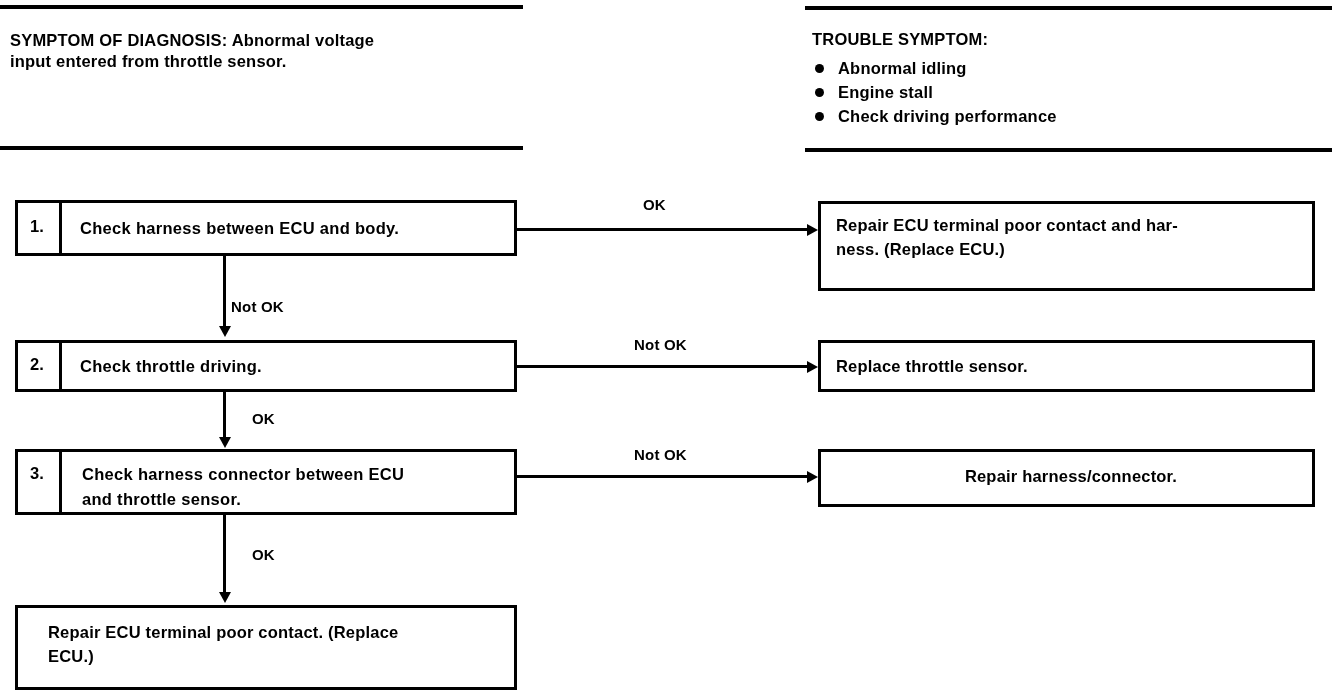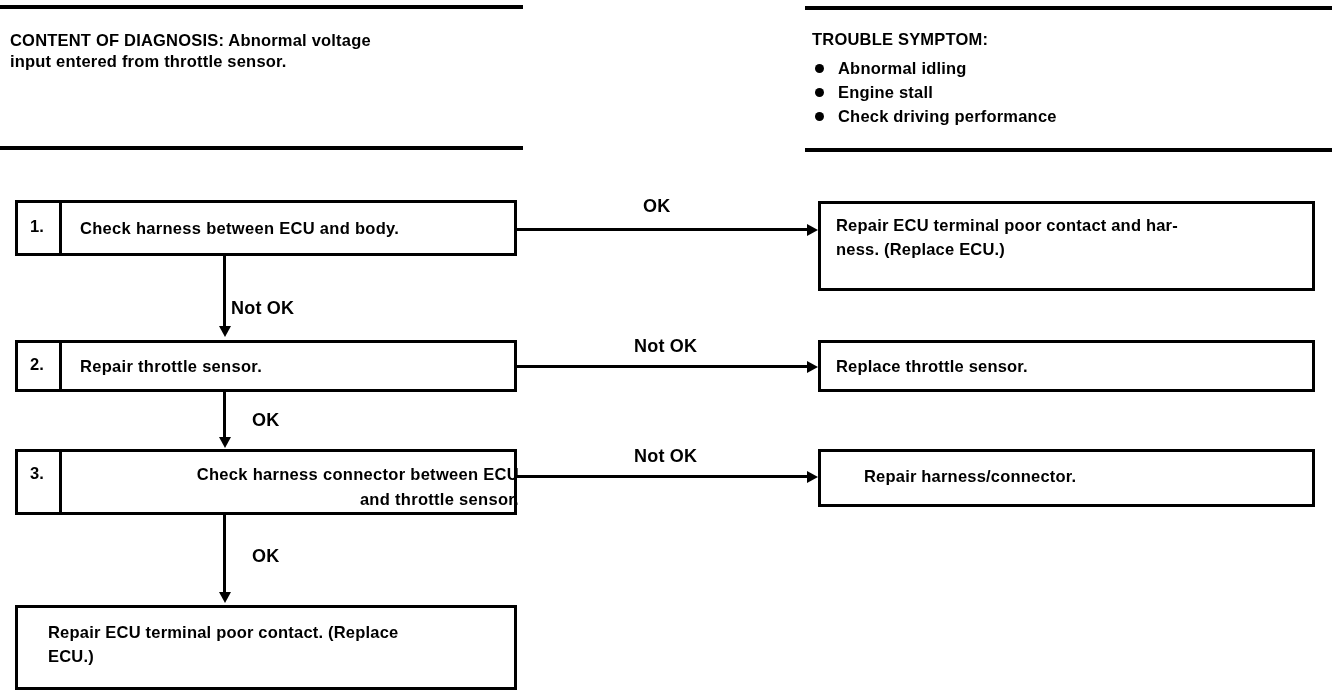--- a/index.html
+++ b/index.html
@@ -122,35 +122,35 @@
   }
   .arrow-down {
     position: absolute;
     width: 0; height: 0;
     border-left: 6px solid transparent;
     border-right: 6px solid transparent;
     border-top: 11px solid #000;
   }
   .branch-label {
     position: absolute;
-    font-size: 18px;
+    font-size: 15px;
     font-weight: bold;
     letter-spacing: 0.2px;
     white-space: nowrap;
   }
 </style>
 </head>
 <body>
 
 <div class="rule" style="left:0px;   top:5px;  width:523px;"></div>
 <div class="rule" style="left:805px; top:6px;  width:527px;"></div>
 <div class="rule" style="left:0px;   top:146px; width:523px;"></div>
 <div class="rule" style="left:805px; top:148px; width:527px;"></div>
 
-<div class="hdr-text" style="left:10px; top:30px; width:520px;">CONTENT OF DIAGNOSIS: Abnormal voltage
+<div class="hdr-text" style="left:10px; top:30px; width:520px;">SYMPTOM OF DIAGNOSIS: Abnormal voltage
 input entered from throttle sensor.</div>
 
 <div class="sym-title" style="left:812px; top:30px;">TROUBLE SYMPTOM:</div>
 
 <ul class="sym-list" style="left:812px; top:56px; width:500px;">
   <li>
     <span class="bullet"></span>
     <span>Abnormal idling</span>
   </li>
   <li>
@@ -178,46 +178,46 @@
 ness. (Replace ECU.)</div>
 
 <div class="vline" style="left:223px; top:256px; height:76px;"></div>
 <div class="arrow-down" style="left:219px; top:326px;"></div>
 <div class="branch-label" style="left:231px; top:298px;">Not OK</div>
 
 <div class="box" style="left:15px; top:340px; width:502px; height:52px;">
   <div class="num-cell"></div>
 </div>
 <div class="num-label" style="left:15px; top:355px; width:44px;">2.</div>
-<div class="step-text" style="left:80px; top:354px; width:430px;">Repair throttle sensor.</div>
+<div class="step-text" style="left:80px; top:354px; width:430px;">Check throttle driving.</div>
 
 <div class="hline" style="left:517px; top:365px; width:292px;"></div>
 <div class="arrow-right" style="left:807px; top:361px;"></div>
 <div class="branch-label" style="left:634px; top:336px;">Not OK</div>
 
 <div class="box" style="left:818px; top:340px; width:497px; height:52px;"></div>
 <div class="result-text" style="left:836px; top:354px; width:470px;">Replace throttle sensor.</div>
 
 <div class="vline" style="left:223px; top:392px; height:50px;"></div>
 <div class="arrow-down" style="left:219px; top:437px;"></div>
 <div class="branch-label" style="left:252px; top:410px;">OK</div>
 
 <div class="box" style="left:15px; top:449px; width:502px; height:66px;">
   <div class="num-cell"></div>
 </div>
 <div class="num-label" style="left:15px; top:464px; width:44px;">3.</div>
-<div class="step-text" style="left:91px; top:462px; width:428px; white-space:pre-line;text-align:right;">Check harness connector between ECU
+<div class="step-text" style="left:82px; top:462px; width:428px; white-space:pre-line;">Check harness connector between ECU
 and throttle sensor.</div>
 
 <div class="hline" style="left:517px; top:475px; width:292px;"></div>
 <div class="arrow-right" style="left:807px; top:471px;"></div>
 <div class="branch-label" style="left:634px; top:446px;">Not OK</div>
 
 <div class="box" style="left:818px; top:449px; width:497px; height:58px;"></div>
-<div class="result-text" style="left:864px; top:464px; width:470px;">Repair harness/connector.</div>
+<div class="result-text" style="left:836px; top:464px; width:470px;text-align:center;">Repair harness/connector.</div>
 
 <div class="vline" style="left:223px; top:515px; height:82px;"></div>
 <div class="arrow-down" style="left:219px; top:592px;"></div>
 <div class="branch-label" style="left:252px; top:546px;">OK</div>
 
 <div class="box" style="left:15px; top:605px; width:502px; height:85px;"></div>
 <div class="result-text" style="left:48px; top:620px; width:478px; white-space:pre-line;">Repair  ECU  terminal  poor  contact.  (Replace
 ECU.)</div>
 
 </body></html>

